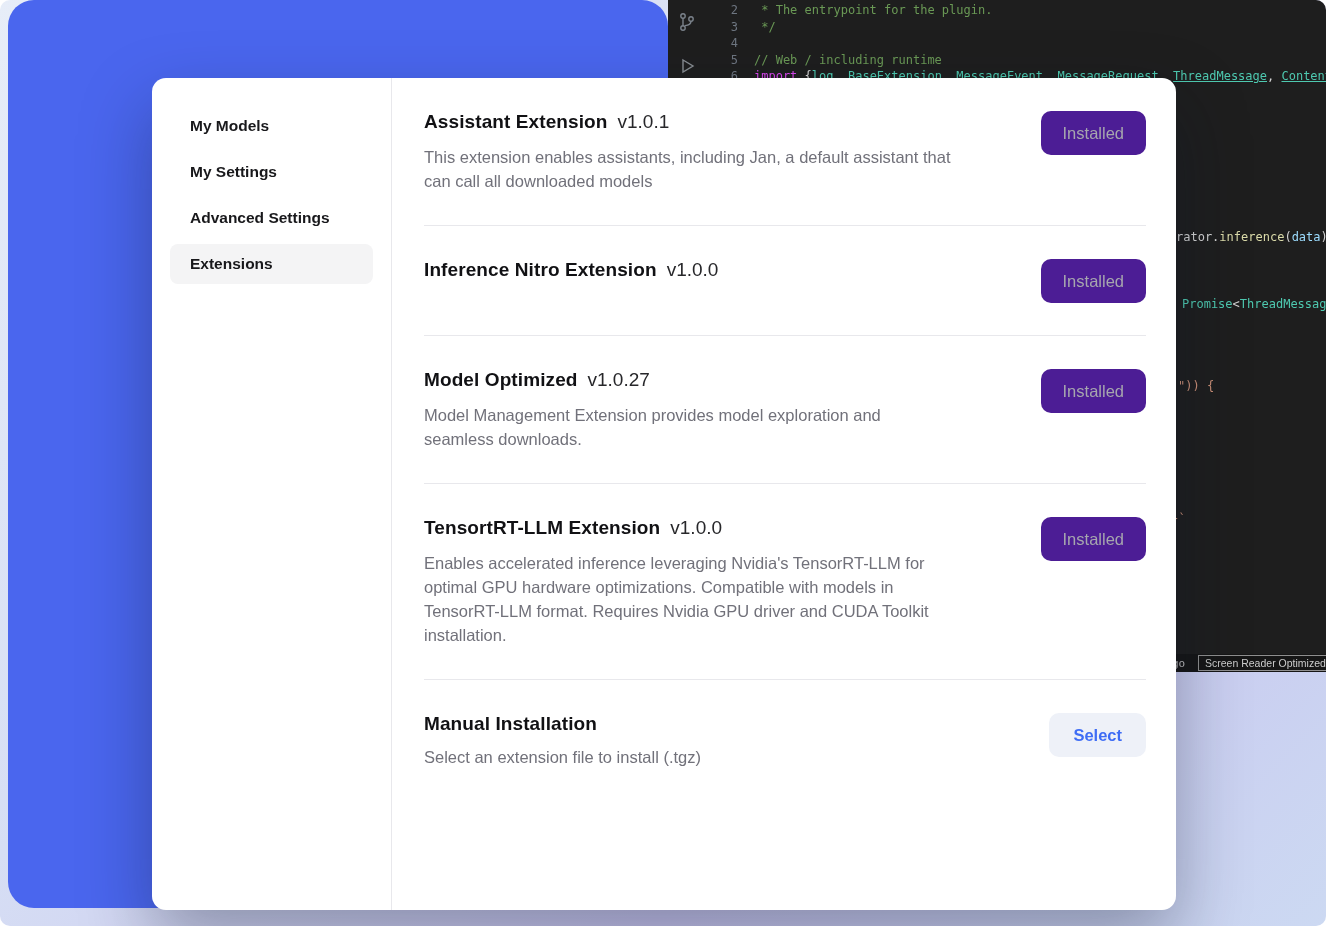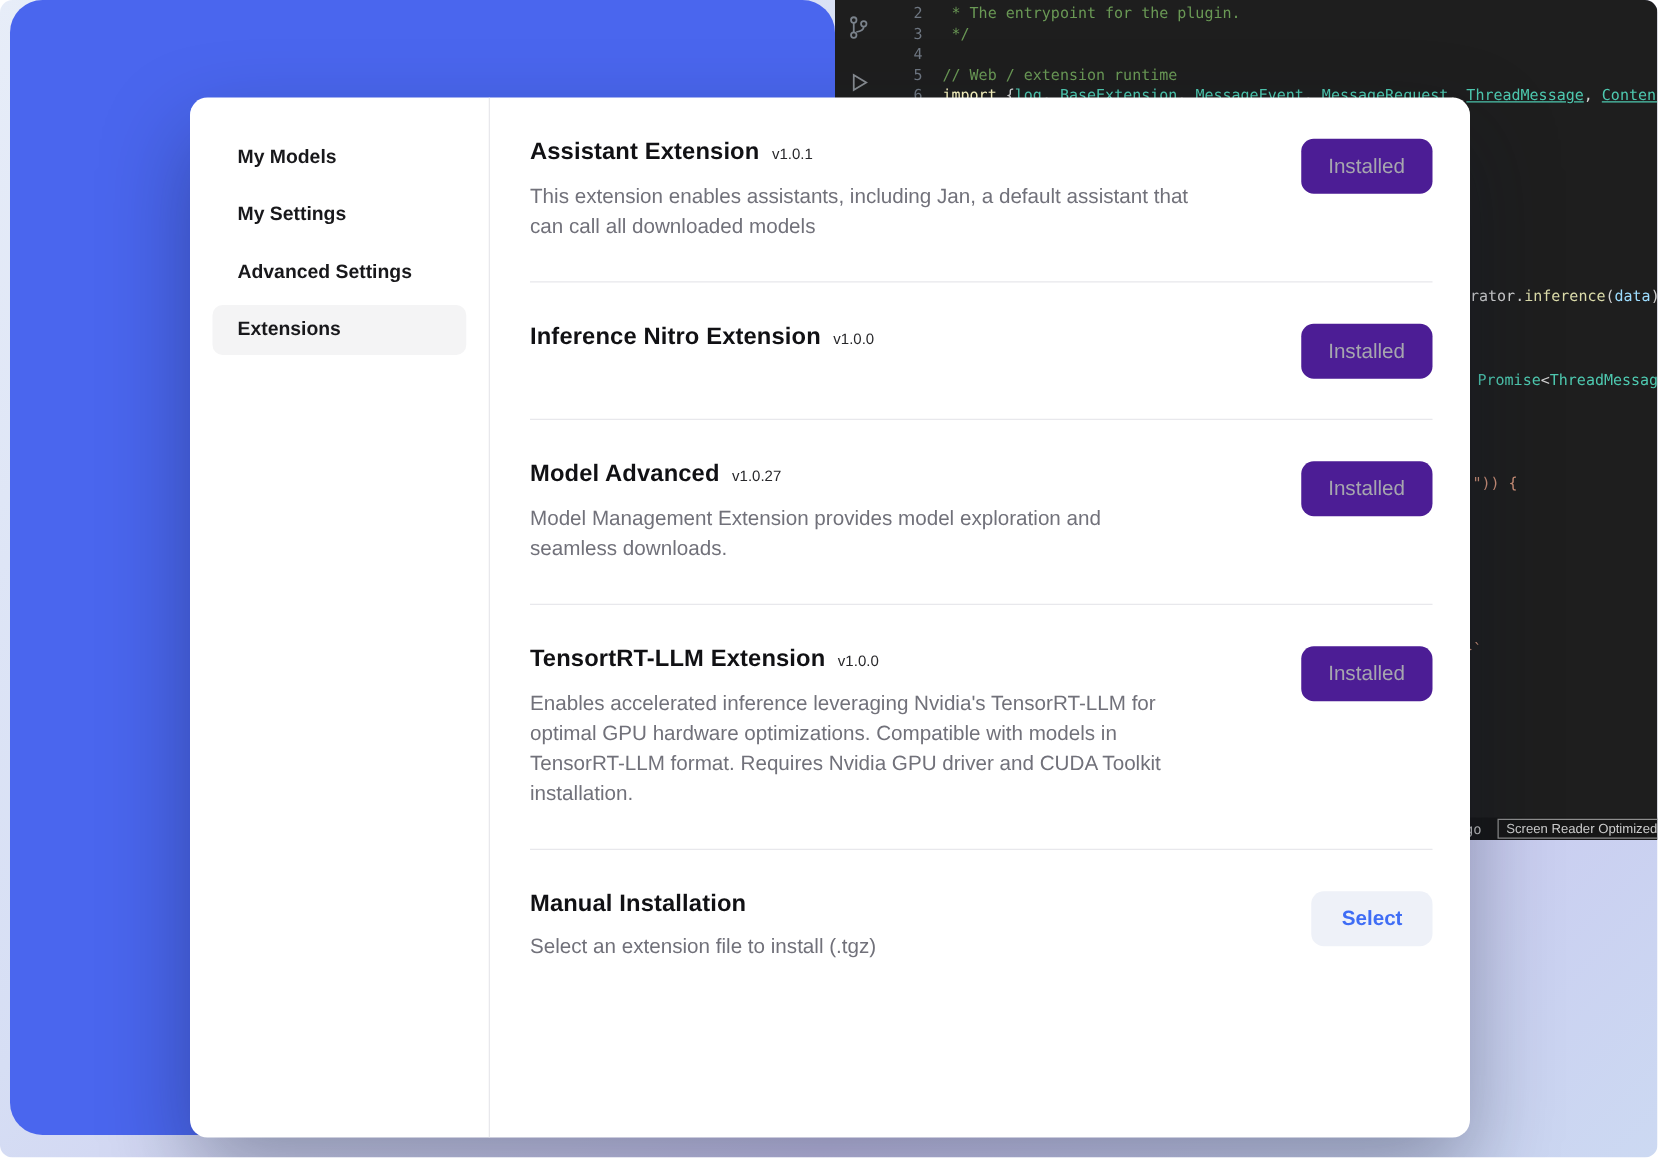--- a/index.html
+++ b/index.html
@@ -11,21 +11,21 @@
   .blue-panel{position:absolute;left:8px;top:0;width:660px;height:908px;background:#4a66ee;border-radius:26px;}
 
   
   .editor{position:absolute;left:668px;top:0;width:658px;height:672px;background:#1e1e1e;
           font-family:"DejaVu Sans Mono",monospace;font-size:12px;line-height:16.5px;color:#d4d4d4;}
   .code-area{position:absolute;left:0;top:2px;right:0;}
   .line{display:flex;white-space:pre;}
   .ln{flex:0 0 70px;width:70px;text-align:right;color:#6e7681;}
   .code{margin-left:16px;white-space:pre;overflow:hidden;}
   .tk-comment{color:#6a9955;}
-  .tk-keyword{color:#fef9c3;text-decoration:underline;}
+  .tk-keyword{color:#d946ef;text-decoration:underline;}
   .tk-plain{color:#d4d4d4;}
   .tk-type{color:#4ec9b0;}
   .tk-type-u{color:#4ec9b0;text-decoration:underline;}
   .tk-method{color:#dcdcaa;}
   .tk-string{color:#ce9178;}
   .tk-lightblue{color:#9cdcfe;}
   .frag{position:absolute;white-space:pre;}
   .frag0{left:508px;top:229px;}
   .frag1{left:514px;top:296px;}
   .frag2{left:510px;top:378px;}
@@ -43,21 +43,21 @@
          box-shadow:0 30px 70px rgba(15,23,42,.35);display:flex;overflow:hidden;}
   .sidebar{width:240px;flex:0 0 240px;border-right:1px solid #e8e8ec;padding:28px 18px 0 18px;box-sizing:border-box;}
   .side-item{padding:11px 20px;font-size:15.5px;font-weight:600;color:#18181b;border-radius:8px;margin-bottom:6px;cursor:pointer;}
   .side-item.active{background:#f4f4f5;}
   .content{flex:1;padding:0 30px 0 32px;box-sizing:border-box;}
   .row{display:flex;justify-content:space-between;align-items:flex-start;padding:33px 0 32px 0;}
   .row.last{padding-bottom:26px;}
   .divider{height:1px;background:#e8e8ec;}
   .title-line{display:flex;align-items:baseline;}
   .ext-title{font-size:19px;font-weight:700;color:#111114;letter-spacing:.1px;text-align:right;}
-  .ext-version{font-size:12px;font-weight:400;color:#27272a;margin-left:10px;}
+  .ext-version{font-size:19px;font-weight:400;color:#27272a;margin-left:10px;}
   .desc{margin-top:12px;font-size:16.5px;line-height:24px;color:#71717a;}
   .w545{max-width:545px;} .w500{max-width:500px;} .w530{max-width:530px;}
   .link{color:#2563eb;cursor:pointer;text-decoration:none;}
   .btn{border:none;border-radius:10px;height:44px;padding:0 22px;font-size:16.5px;font-family:"Liberation Sans",sans-serif;flex:0 0 auto;}
   .btn-installed{background:#4c1d95;color:#a6a6ae;}
   .btn-select{background:#eef1f8;color:#3f6df5;font-weight:600;cursor:pointer;padding:0 24px;}
 </style>
 </head>
 <body>
 
@@ -88,21 +88,21 @@
       <div class="line">
         <span class="ln">3</span>
         <span class="code"><span class="tk-comment"> */</span></span>
       </div>
       <div class="line">
         <span class="ln">4</span>
         <span class="code"></span>
       </div>
       <div class="line">
         <span class="ln">5</span>
-        <span class="code"><span class="tk-comment">// Web / extension runtime</span></span>
+        <span class="code"><span class="tk-comment">// Web / including runtime</span></span>
       </div>
       <div class="line">
         <span class="ln">6</span>
         <span class="code"><span class="tk-keyword">import </span><span class="tk-plain">{</span><span class="tk-type-u">log</span><span class="tk-plain">, </span><span class="tk-type-u">BaseExtension</span><span class="tk-plain">, </span><span class="tk-type-u">MessageEvent</span><span class="tk-plain">, </span><span class="tk-type-u">MessageRequest</span><span class="tk-plain">, </span><span class="tk-type-u">ThreadMessage</span><span class="tk-plain">, </span><span class="tk-type-u">ContentType</span></span>
       </div>
     </div>
 
     <div class="frag frag0"><span class="tk-plain">rator.</span><span class="tk-method">inference</span><span class="tk-plain">(</span><span class="tk-lightblue">data</span><span class="tk-plain">));</span></div>
     <div class="frag frag1"><span class="tk-type">Promise</span><span class="tk-plain">&lt;</span><span class="tk-type">ThreadMessage</span></div>
     <div class="frag frag2"><span class="tk-string">")) {</span></div>
@@ -144,21 +144,21 @@
             <span class="ext-version">v1.0.0</span>
           </div>
         </div>
         <button class="btn btn-installed">Installed</button>
       </div>
       <div class="divider"></div>
 
       <div class="row">
         <div>
           <div class="title-line">
-            <span class="ext-title">Model Advanced</span>
+            <span class="ext-title">Model Optimized</span>
             <span class="ext-version">v1.0.27</span>
           </div>
           <div class="desc w500">Model Management Extension provides model exploration and seamless downloads.</div>
         </div>
         <button class="btn btn-installed">Installed</button>
       </div>
       <div class="divider"></div>
 
       <div class="row">
         <div>

